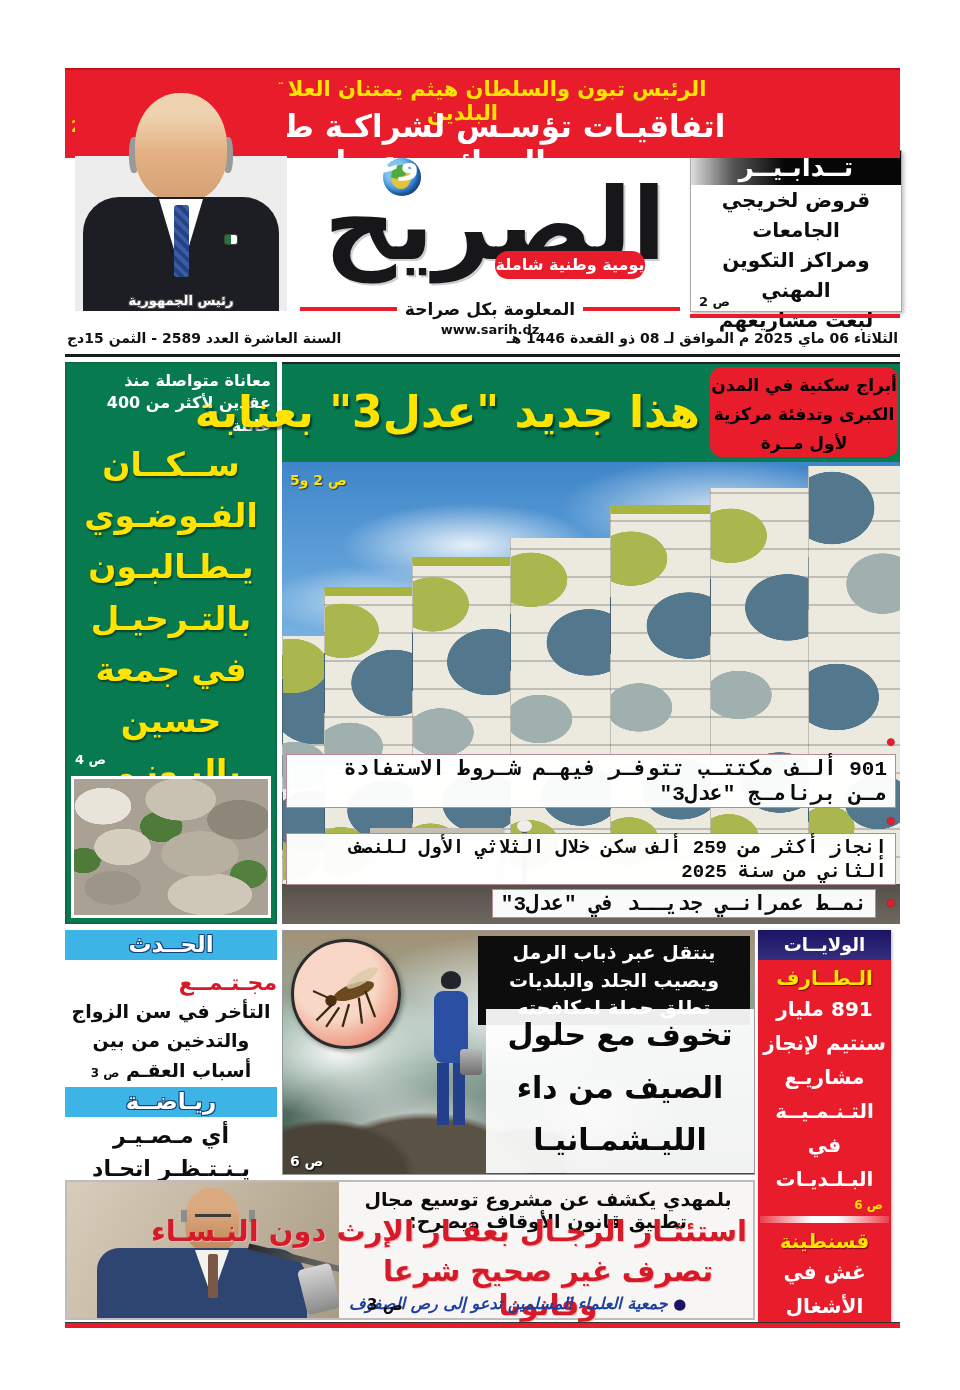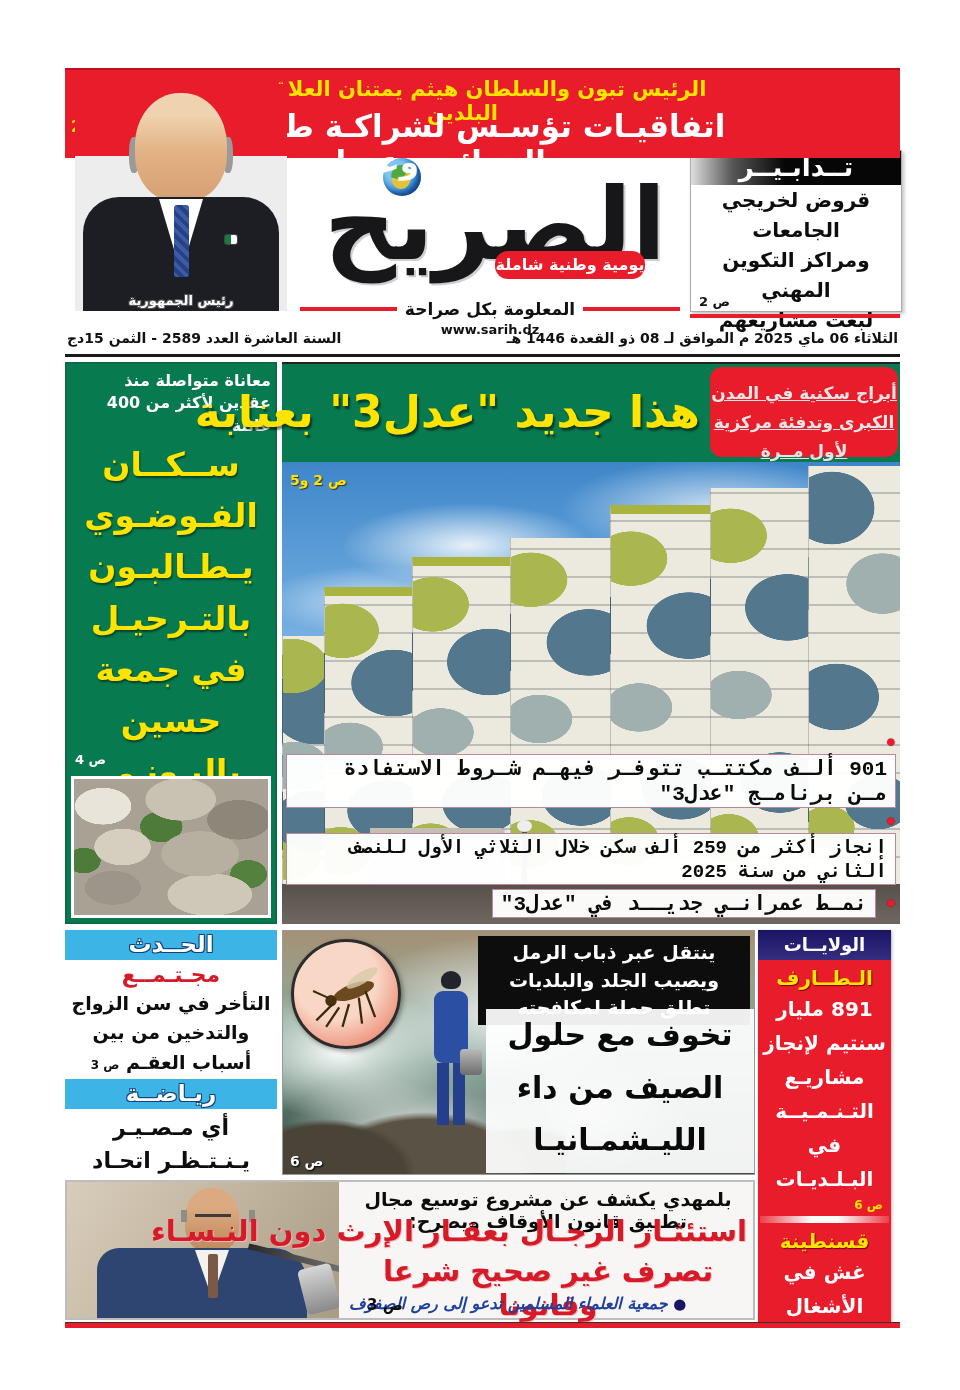--- a/index.html
+++ b/index.html
@@ -60,21 +60,21 @@
     radial-gradient(40px 24px at 20% 80%,#9c968a 70%,transparent 71%),
     radial-gradient(60px 30px at 70% 85%,#cfc8b8 70%,transparent 71%),
     radial-gradient(30px 22px at 45% 35%,#4e7a3a 70%,transparent 71%),
     radial-gradient(26px 20px at 90% 70%,#55813f 70%,transparent 71%),
     radial-gradient(24px 18px at 5% 60%,#4e7a3a 70%,transparent 71%);}
 
   
   .main-story{left:282px;top:362px;width:618px;height:560px;border-top:2px solid #222;}
   .head-band{position:absolute;left:0;top:0;width:618px;height:98px;background:#077a50;}
   .main-headline{position:absolute;left:0;top:0;right:200px;height:98px;line-height:96px;text-align:center;color:#ffe400;font-weight:bold;font-size:44px;white-space:nowrap;text-shadow:2px 3px 2px rgba(0,0,0,.5);}
-  .side-box{position:absolute;top:3px;left:8px;width:188px;height:90px;background:#e81c2a;border-radius:12px;color:#e5e5e5;font-weight:bold;font-size:17px;text-align:center;line-height:1.7;padding-top:12px;box-sizing:border-box;right:auto;text-decoration:underline;}
+  .side-box{position:absolute;top:3px;left:8px;width:188px;height:90px;background:#e81c2a;border-radius:12px;color:#000000;font-weight:bold;font-size:17px;text-align:center;line-height:1.7;padding-top:4px;box-sizing:border-box;right:auto;}
   .head-band .side-box{left:auto;right:2px;}
   .photo-main{position:absolute;left:0;top:98px;width:618px;height:462px;overflow:hidden;background:linear-gradient(180deg,#3f86c9 0%,#6aa8dd 30%,#9cc4e8 60%,#cfe0f0 100%);}
   .photo-main::before{content:"";position:absolute;inset:0;background:
     radial-gradient(180px 60px at 30% 18%,rgba(255,255,255,.85),transparent 70%),
     radial-gradient(220px 70px at 70% 10%,rgba(255,255,255,.7),transparent 70%),
     radial-gradient(160px 50px at 15% 30%,rgba(255,255,255,.6),transparent 70%);}
   .tw{position:absolute;bottom:38px;background-color:#ece9df;border-left:1px solid rgba(0,0,0,.18);background-image:
     radial-gradient(60px 45px at 20% 12%,#aab64e 60%,transparent 61%),
     radial-gradient(70px 55px at 78% 30%,#53788e 60%,transparent 61%),
     radial-gradient(55px 40px at 28% 52%,#9fb0ae 60%,transparent 61%),
@@ -101,21 +101,21 @@
   .photo-ref{position:absolute;left:8px;top:10px;color:#ffe400;font-weight:bold;font-size:14px;text-shadow:1px 1px 1px #333;}
   .bullets{position:absolute;left:4px;right:4px;bottom:2px;text-align:right;}
   .bullet-line{margin:4px 0;font-family:Liberation Mono, monospace;}
   .bullet-box{display:inline-block;background:rgba(255,255,255,.97);border:1px solid #b9899a;padding:1px 8px;font-weight:bold;color:#0b0b0b;}
   .bullet-icon{color:#e81c2a;font-size:17px;vertical-align:2px;text-shadow:0 0 1px #7a0010;}
   .fs21{font-size:21px;} .fs19{font-size:19px;}
 
   
   .event-col{left:65px;top:930px;width:212px;height:245px;}
   .cyan-banner{height:30px;background:#3cb4e5;color:#fff;font-weight:bold;font-size:23px;line-height:29px;text-align:center;letter-spacing:2px;text-shadow:-1px -1px 0 #14427a,1px -1px 0 #14427a,-1px 1px 0 #14427a,1px 1px 0 #14427a;}
-  .event-sub{margin-top:2px;text-align:center;color:#d61a28;font-weight:bold;font-size:22px;letter-spacing:2px;}
+  .event-sub{margin-top:10px;text-align:right;color:#d61a28;font-weight:bold;font-size:22px;letter-spacing:2px;}
   .event-story{text-align:center;color:#0d0d0d;font-weight:bold;font-size:19px;line-height:1.55;margin:2px 0;}
   .event-ref{font-size:12px;font-weight:bold;}
   .sport-story{text-align:center;color:#0d0d0d;font-weight:bold;font-size:22px;line-height:1.5;margin-top:2px;letter-spacing:1px;}
   .sport-ref{display:block;text-align:right;font-size:13px;font-weight:bold;margin-right:2px;}
 
   
   .mid-photo{left:282px;top:930px;width:473px;height:245px;border:1px solid #999;box-sizing:border-box;overflow:hidden;background:linear-gradient(180deg,#a39176 0%,#9b9f8a 20%,#7fa08f 38%,#6b8f7f 55%,#4f6a5e 75%,#3e4f46 100%);}
   .mid-smoke{position:absolute;inset:0;background:
     radial-gradient(170px 95px at 12% 50%,rgba(255,255,255,.95),transparent 70%),
     radial-gradient(210px 115px at 45% 35%,rgba(246,246,246,.85),transparent 70%),

